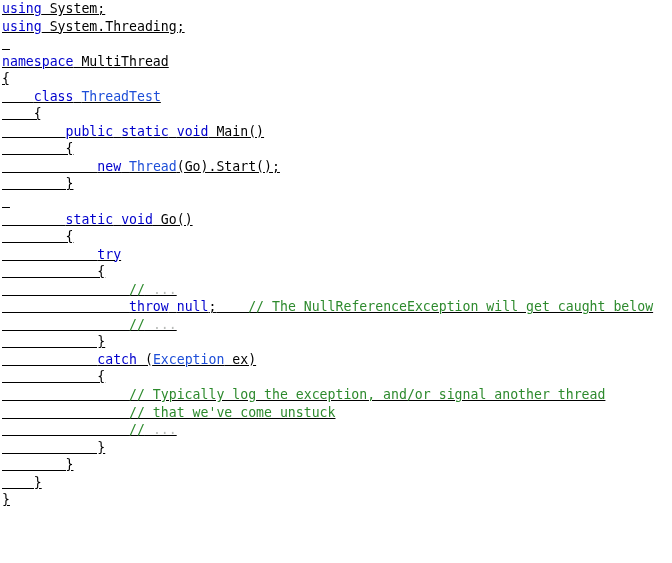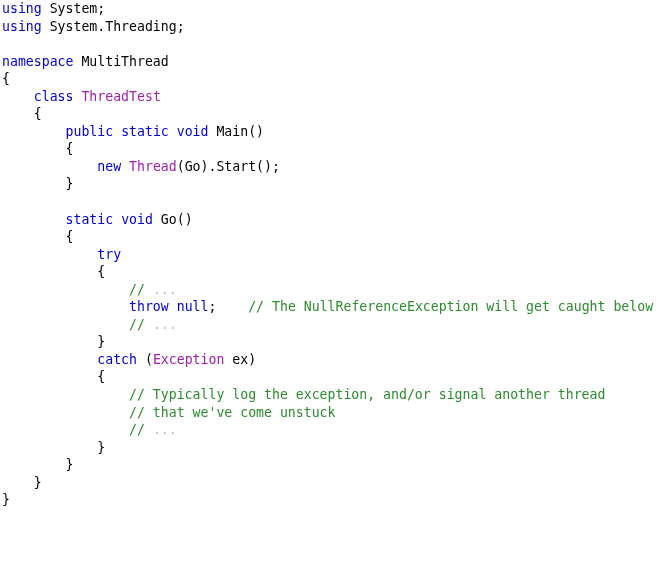--- a/index.html
+++ b/index.html
@@ -16,28 +16,29 @@
   #code-listing {
     position: absolute;
     left: 2px;
     top: 0px;
     width: 670px;
     font-size: 13.2px;
     line-height: 17.55px;
     white-space: pre;
     color: #000000;
     letter-spacing: 0px;
+    text-decoration: underline;
   }
   .code-line {
     white-space: pre;
     height: 17.55px;
     overflow: visible;
   }
   .tok-kw      { color: #0000cd; }
-  .tok-type    { color: #a21caf; }
+  .tok-type    { color: #1d4ed8; }
   .tok-plain   { color: #000000; }
   .tok-comment { color: #2d8a2d; }
   .tok-dots    { color: #b9bcb9; }
   .tok-punct   { color: #000000; }
 </style>
 </head>
 <body>
 
 <div id="code-listing"><div class="code-line"><span class="tok-kw">using</span><span class="tok-plain"> System;</span></div><div class="code-line"><span class="tok-kw">using</span><span class="tok-plain"> System.Threading;</span></div><div class="code-line">&nbsp;</div><div class="code-line"><span class="tok-kw">namespace</span><span class="tok-plain"> MultiThread</span></div><div class="code-line"><span class="tok-punct">{</span></div><div class="code-line"><span class="tok-plain">    </span><span class="tok-kw">class</span><span class="tok-plain"> </span><span class="tok-type">ThreadTest</span></div><div class="code-line"><span class="tok-punct">    {</span></div><div class="code-line"><span class="tok-plain">        </span><span class="tok-kw">public</span><span class="tok-plain"> </span><span class="tok-kw">static</span><span class="tok-plain"> </span><span class="tok-kw">void</span><span class="tok-plain"> Main()</span></div><div class="code-line"><span class="tok-punct">        {</span></div><div class="code-line"><span class="tok-plain">            </span><span class="tok-kw">new</span><span class="tok-plain"> </span><span class="tok-type">Thread</span><span class="tok-plain">(Go).Start();</span></div><div class="code-line"><span class="tok-punct">        }</span></div><div class="code-line">&nbsp;</div><div class="code-line"><span class="tok-plain">        </span><span class="tok-kw">static</span><span class="tok-plain"> </span><span class="tok-kw">void</span><span class="tok-plain"> Go()</span></div><div class="code-line"><span class="tok-punct">        {</span></div><div class="code-line"><span class="tok-plain">            </span><span class="tok-kw">try</span></div><div class="code-line"><span class="tok-punct">            {</span></div><div class="code-line"><span class="tok-plain">                </span><span class="tok-comment">//</span><span class="tok-dots"> ...</span></div><div class="code-line"><span class="tok-plain">                </span><span class="tok-kw">throw</span><span class="tok-plain"> </span><span class="tok-kw">null</span><span class="tok-plain">;</span><span class="tok-comment">    // The NullReferenceException will get caught below</span></div><div class="code-line"><span class="tok-plain">                </span><span class="tok-comment">//</span><span class="tok-dots"> ...</span></div><div class="code-line"><span class="tok-punct">            }</span></div><div class="code-line"><span class="tok-plain">            </span><span class="tok-kw">catch</span><span class="tok-plain"> (</span><span class="tok-type">Exception</span><span class="tok-plain"> ex)</span></div><div class="code-line"><span class="tok-punct">            {</span></div><div class="code-line"><span class="tok-plain">                </span><span class="tok-comment">// Typically log the exception, and/or signal another thread</span></div><div class="code-line"><span class="tok-plain">                </span><span class="tok-comment">// that we've come unstuck</span></div><div class="code-line"><span class="tok-plain">                </span><span class="tok-comment">//</span><span class="tok-dots"> ...</span></div><div class="code-line"><span class="tok-punct">            }</span></div><div class="code-line"><span class="tok-punct">        }</span></div><div class="code-line"><span class="tok-punct">    }</span></div><div class="code-line"><span class="tok-punct">}</span></div></div>
 

